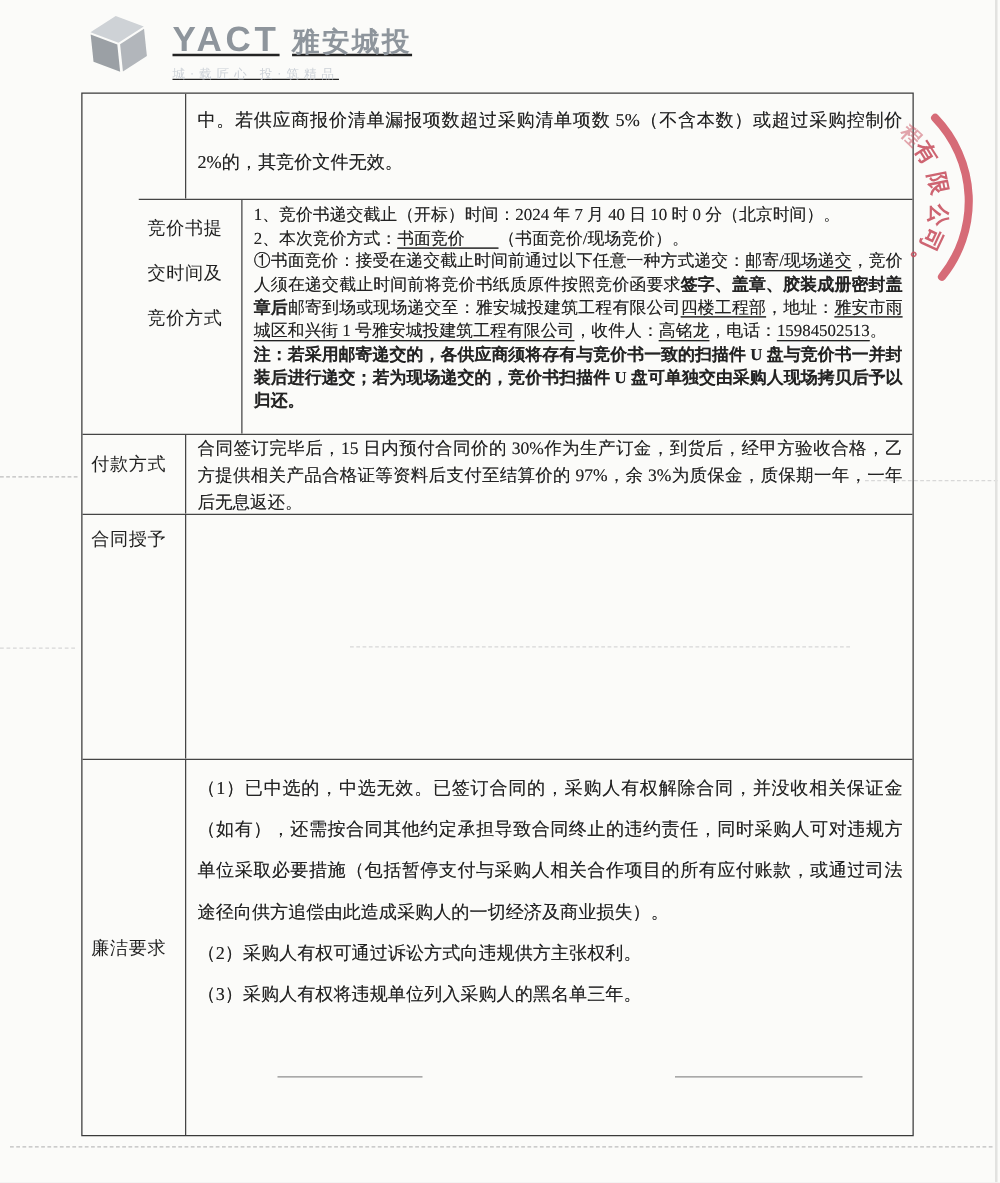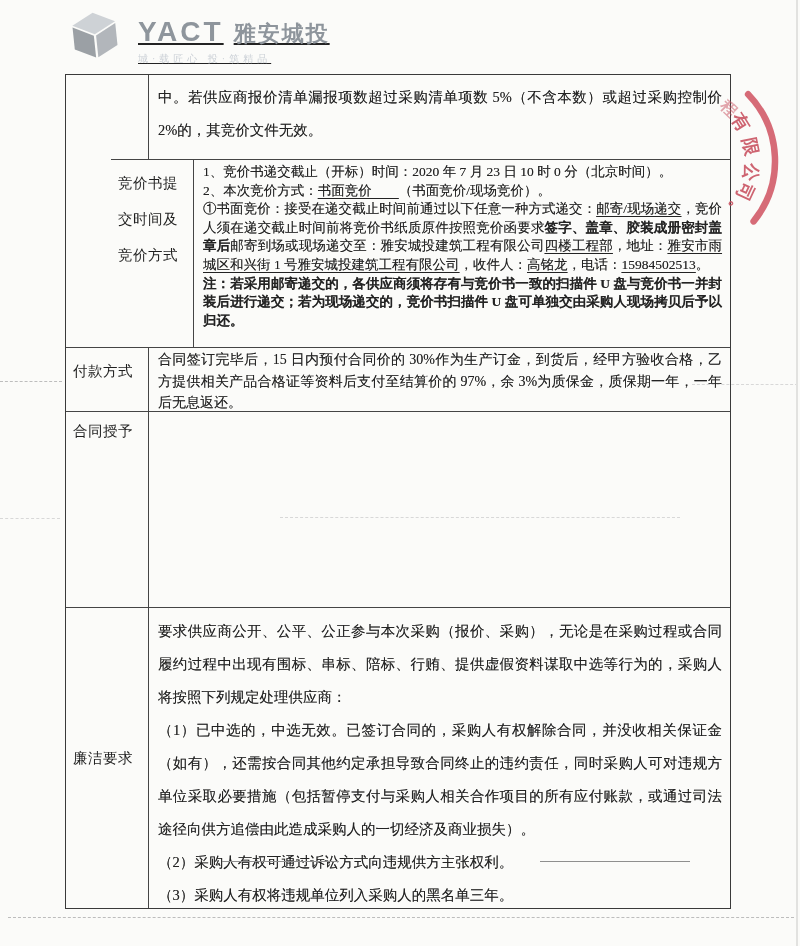--- a/index.html
+++ b/index.html
@@ -98,42 +98,41 @@
     <div class="trow r0">
       <div class="tlabel"></div>
       <div class="tcontent">
           <p class="para"><span>中。若供应商报价清单漏报项数超过采购清单项数 5%（不含本数）或超过采购控制价 2%的，其竞价文件无效。</span></p>
         </div>
     </div>
 
     <div class="trow r1">
       <div class="tlabel">竞价书提交时间及竞价方式</div>
       <div class="tcontent">
-          <p class="para"><span>1、竞价书递交截止（开标）时间：2020 年 7 月 23 日 10 时 0 分（北京时间）。</span></p>
+          <p class="para"><span>1、竞价书递交截止（开标）时间：2024 年 7 月 40 日 10 时 0 分（北京时间）。</span></p>
           <p class="para"><span>2、本次竞价方式：</span><span class="u">书面竞价　　</span><span>（书面竞价/现场竞价）。</span></p>
           <p class="para"><span>①书面竞价：接受在递交截止时间前通过以下任意一种方式递交：</span><span class="u">邮寄/现场递交</span><span>，竞价人须在递交截止时间前将竞价书纸质原件按照竞价函要求</span><span class="b">签字、盖章、胶装成册密封盖章后</span><span>邮寄到场或现场递交至：雅安城投建筑工程有限公司</span><span class="u">四楼工程部</span><span>，地址：</span><span class="u">雅安市雨城区和兴街 1 号雅安城投建筑工程有限公司</span><span>，收件人：</span><span class="u">高铭龙</span><span>，电话：</span><span class="u">15984502513</span><span>。</span></p>
           <p class="para"><span class="b">注：若采用邮寄递交的，各供应商须将存有与竞价书一致的扫描件 U 盘与竞价书一并封装后进行递交；若为现场递交的，竞价书扫描件 U 盘可单独交由采购人现场拷贝后予以归还。</span></p>
         </div>
     </div>
 
     <div class="trow r2">
       <div class="tlabel">付款方式</div>
       <div class="tcontent">
           <p class="para"><span>合同签订完毕后，15 日内预付合同价的 30%作为生产订金，到货后，经甲方验收合格，乙方提供相关产品合格证等资料后支付至结算价的 97%，余 3%为质保金，质保期一年，一年后无息返还。</span></p>
         </div>
     </div>
 
     <div class="trow r3">
       <div class="tlabel">合同授予</div>
     </div>
 
     <div class="trow r4">
       <div class="tlabel">廉洁要求</div>
       <div class="tcontent">
-          <p class="para"><span>要求供应商公开、公平、公正参与本次采购（报价、采购），无论是在采购过程或合同履约过程中出现有围标、串标、陪标、行贿、提供虚假资料谋取中选等行为的，采购人将按照下列规定处理供应商：</span></p>
           <p class="para"><span>（1）已中选的，中选无效。已签订合同的，采购人有权解除合同，并没收相关保证金（如有），还需按合同其他约定承担导致合同终止的违约责任，同时采购人可对违规方单位采取必要措施（包括暂停支付与采购人相关合作项目的所有应付账款，或通过司法途径向供方追偿由此造成采购人的一切经济及商业损失）。</span></p>
           <p class="para"><span>（2）采购人有权可通过诉讼方式向违规供方主张权利。</span></p>
           <p class="para"><span>（3）采购人有权将违规单位列入采购人的黑名单三年。</span></p>
         </div>
     </div>
 
   </div>
 
   <svg class="stamp" viewBox="0 0 112 162">
     <path d="M 60.1 16.3 A 96 96 0 0 1 65.6 143.4" fill="none" stroke="#cf5160" stroke-width="6.5" stroke-linecap="round" opacity="0.85"></path>

